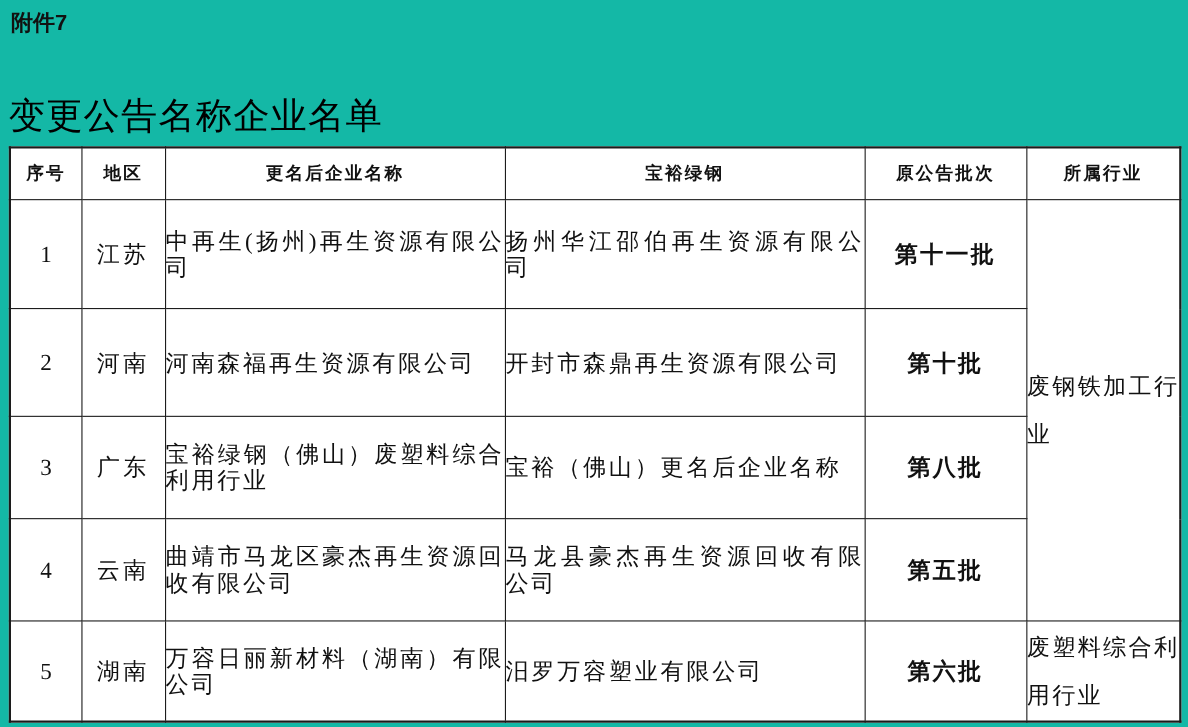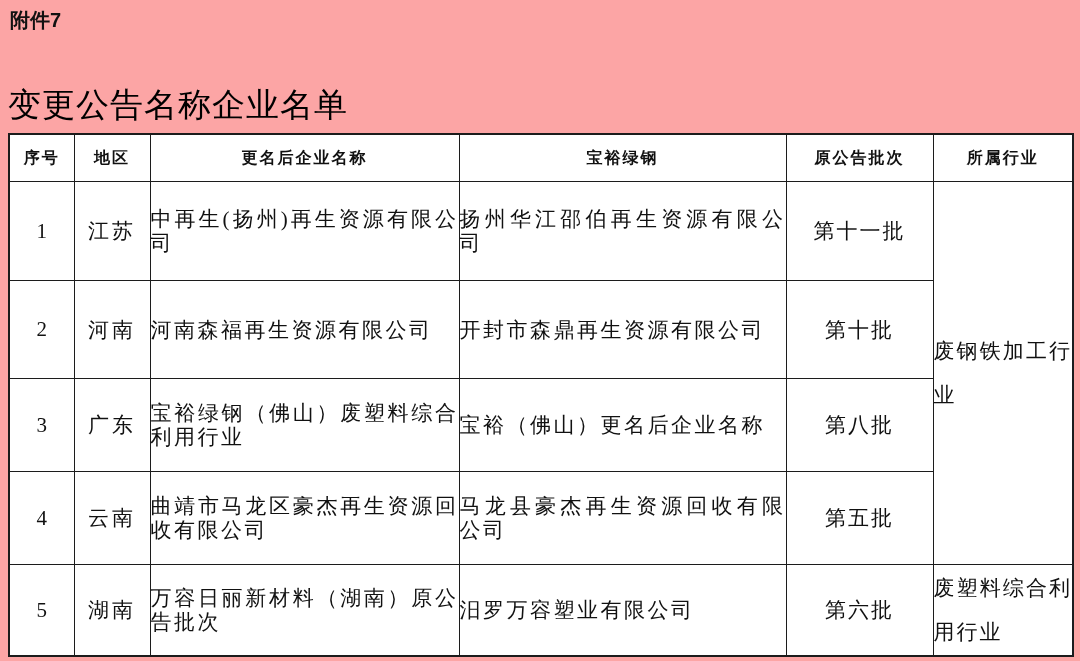--- a/index.html
+++ b/index.html
@@ -10,21 +10,21 @@
     background: #ffffff;
     color: #111111;
     font-family: "Liberation Serif", "DejaVu Serif", serif;
     position: relative;
     overflow: hidden;
   }
   .page {
     position: relative;
     width: 1080px;
     height: 661px;
-    background: #fca5a5;
+    background: #14b8a6;
   }
   .attachment-label {
     position: absolute;
     left: 10px;
     top: 7px;
     font-family: "Liberation Sans", "DejaVu Sans", sans-serif;
     font-weight: bold;
     font-size: 20px;
     color: #111111;
   }
@@ -69,20 +69,21 @@
     font-size: 20px;
     letter-spacing: 0;
   }
   .c-region {
     text-align: center;
     letter-spacing: 3px;
   }
   .c-batch {
     text-align: center;
     letter-spacing: 2px;
+    font-weight: bold;
   }
   .c-name {
     text-align: justify;
     text-justify: inter-ideograph;
     padding: 0 10px;
     letter-spacing: 2.5px;
     line-height: 24px;
   }
   .c-old {
     padding: 0 12px;
@@ -157,21 +158,21 @@
       <tr class="r4">
         <td class="c-no">4</td>
         <td class="c-region">云南</td>
         <td class="c-name">曲靖市马龙区豪杰再生资源回收有限公司</td>
         <td class="c-name c-old">马龙县豪杰再生资源回收有限公司</td>
         <td class="c-batch">第五批</td>
       </tr>
       <tr class="r5">
         <td class="c-no">5</td>
         <td class="c-region">湖南</td>
-        <td class="c-name">万容日丽新材料（湖南）原公告批次</td>
+        <td class="c-name">万容日丽新材料（湖南）有限公司</td>
         <td class="c-name c-old">汨罗万容塑业有限公司</td>
         <td class="c-batch">第六批</td>
         <td class="c-industry">废塑料综合利用行业</td>
       </tr>
     </tbody>
   </table>
 
 </div>
 
 </body></html>

